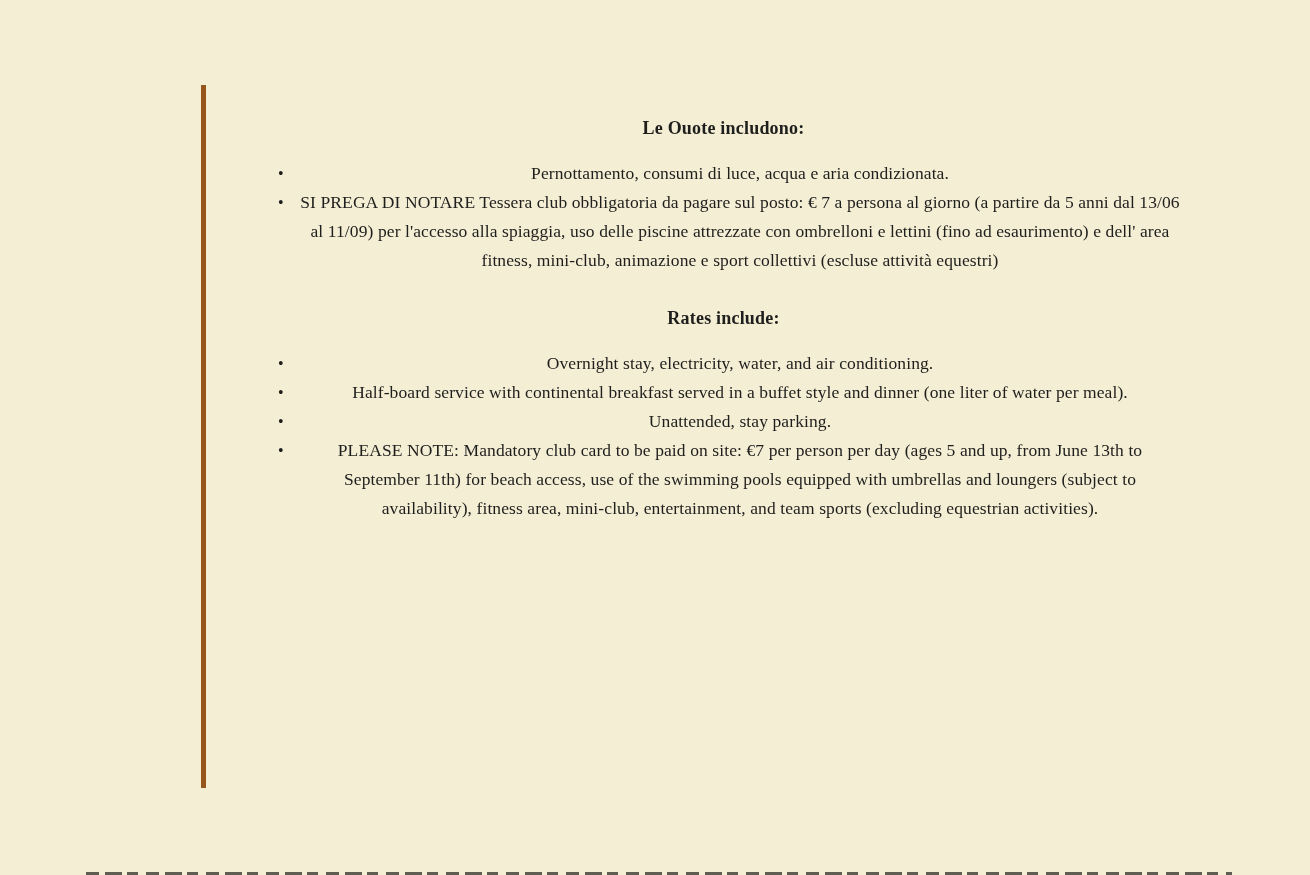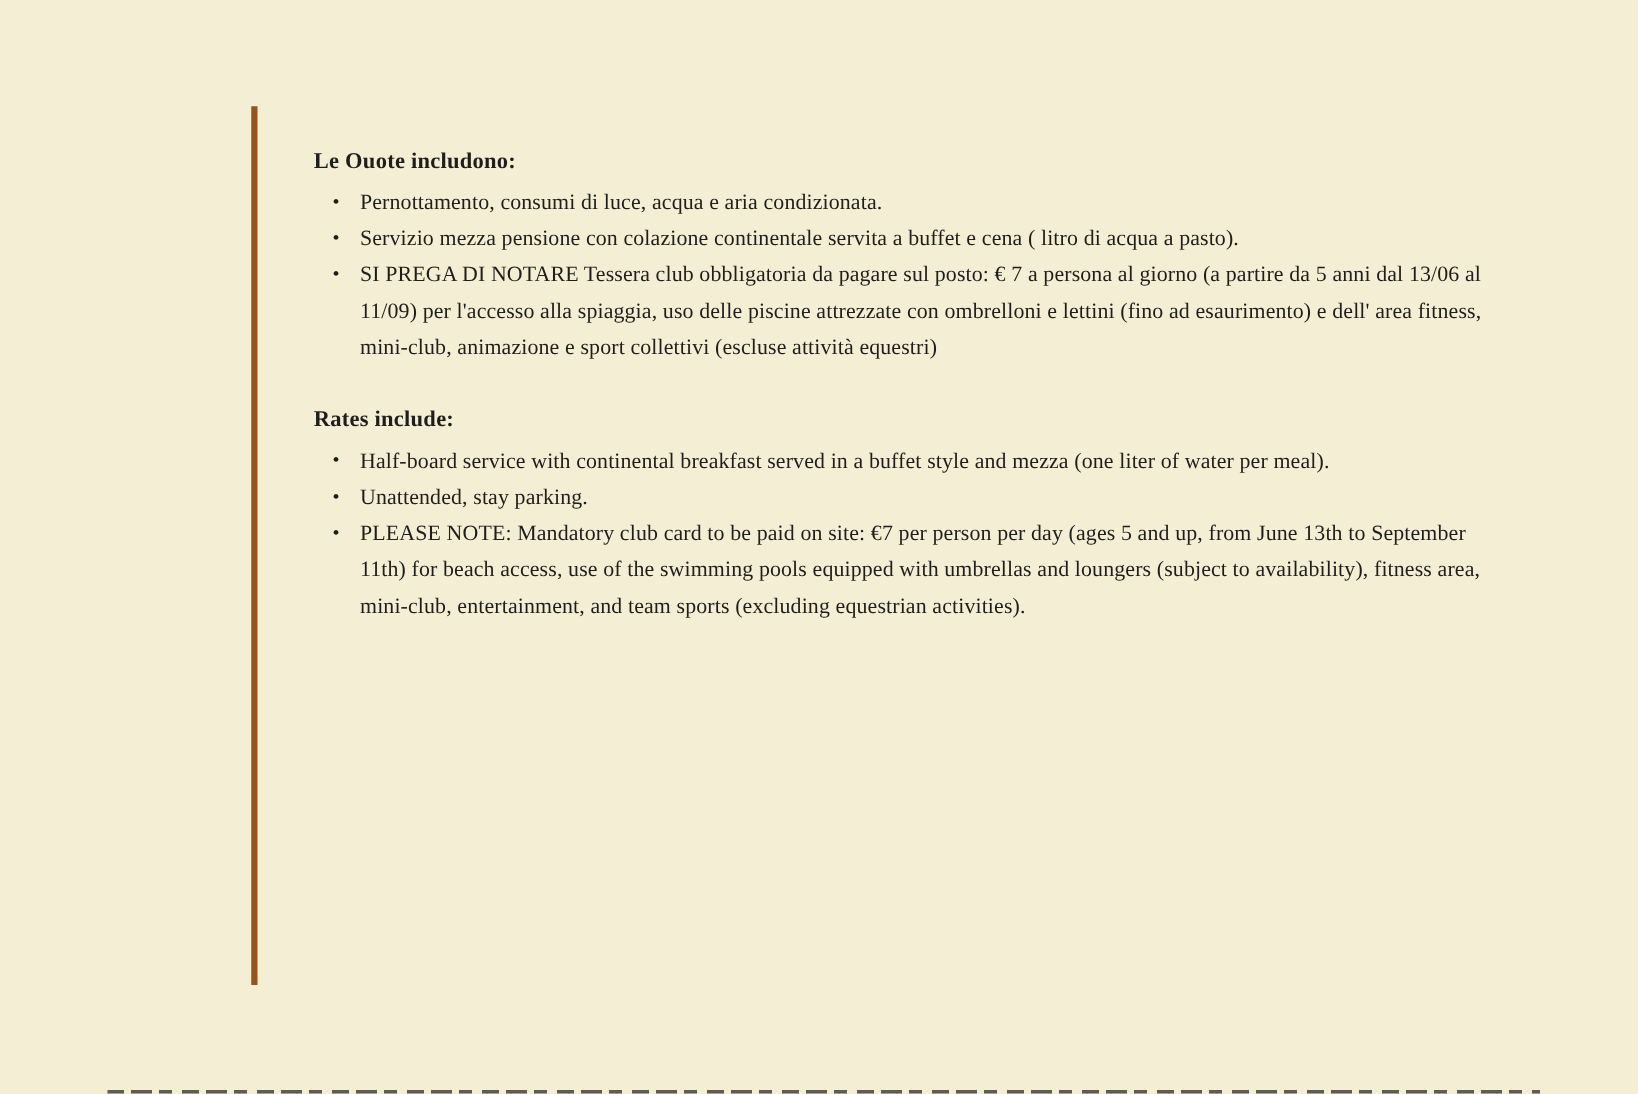--- a/index.html
+++ b/index.html
@@ -24,30 +24,31 @@
     background: #96551a;
   }
   .content {
     position: absolute;
     left: 251px;
     top: 114px;
     width: 945px;
   }
   .section {
     margin-bottom: 29px;
+    text-align: center;
   }
   .section-heading {
     font-size: 18px;
     line-height: 29px;
     font-weight: bold;
     margin: 0;
     letter-spacing: 0.2px;
   }
   ul.bullet-list {
-    margin: 4px;
+    margin: 16px;
     padding: 0;
     list-style: none;
   }
   ul.bullet-list li {
     position: relative;
     padding-left: 33px;
     font-size: 17.5px;
     line-height: 29px;
     letter-spacing: 0.1px;
   }
@@ -80,29 +81,29 @@
 <body>
 
 <div class="accent-line"></div>
 
 <div class="content">
 
   <div class="section">
     <h2 class="section-heading">Le Ouote includono:</h2>
     <ul class="bullet-list">
         <li>Pernottamento, consumi di luce, acqua e aria condizionata.</li>
-        <li>Servizio mezza pensione con colazione continentale servita a buffet e cena ( litro di acqua a pasto).</li>
         <li>SI PREGA DI NOTARE Tessera club obbligatoria da pagare sul posto: € 7 a persona al giorno (a partire da 5 anni dal 13/06 al 11/09) per l'accesso alla spiaggia, uso delle piscine attrezzate con ombrelloni e lettini (fino ad esaurimento) e dell' area fitness, mini-club, animazione e sport collettivi (escluse attività equestri)</li>
       </ul>
   </div>
 
   <div class="section">
     <h2 class="section-heading">Rates include:</h2>
     <ul class="bullet-list">
-        <li>Half-board service with continental breakfast served in a buffet style and mezza (one liter of water per meal).</li>
+        <li>Overnight stay, electricity, water, and air conditioning.</li>
+        <li>Half-board service with continental breakfast served in a buffet style and dinner (one liter of water per meal).</li>
         <li>Unattended, stay parking.</li>
         <li>PLEASE NOTE: Mandatory club card to be paid on site: €7 per person per day (ages 5 and up, from June 13th to September 11th) for beach access, use of the swimming pools equipped with umbrellas and loungers (subject to availability), fitness area, mini-club, entertainment, and team sports (excluding equestrian activities).</li>
       </ul>
   </div>
 
 </div>
 
 <div class="cutoff-text-line"></div>
 
 </body></html>

